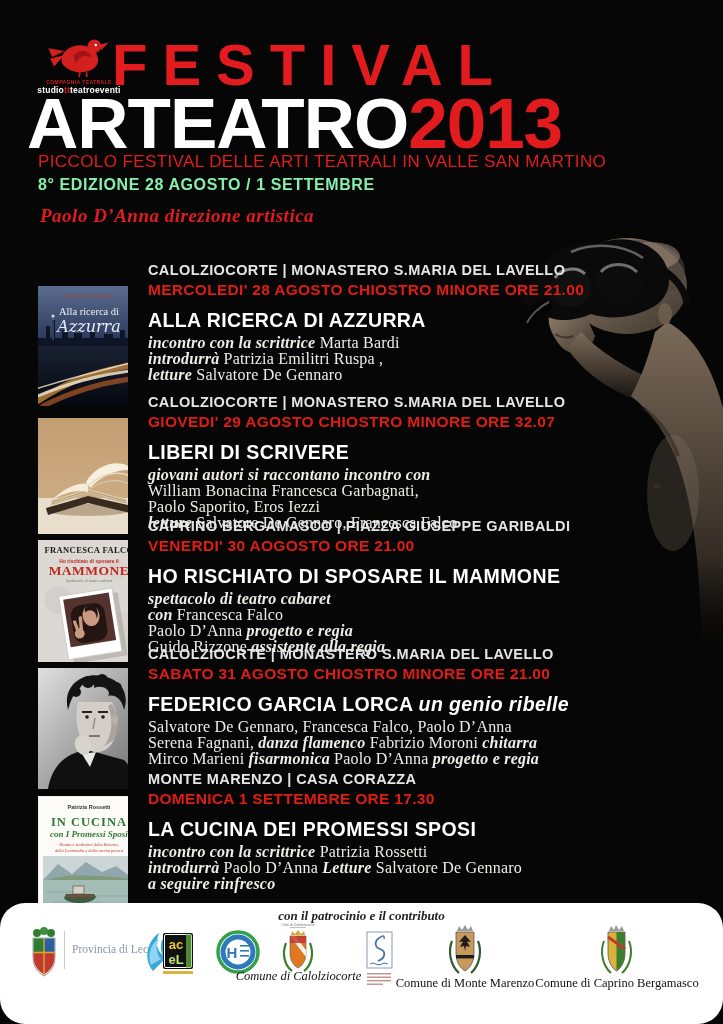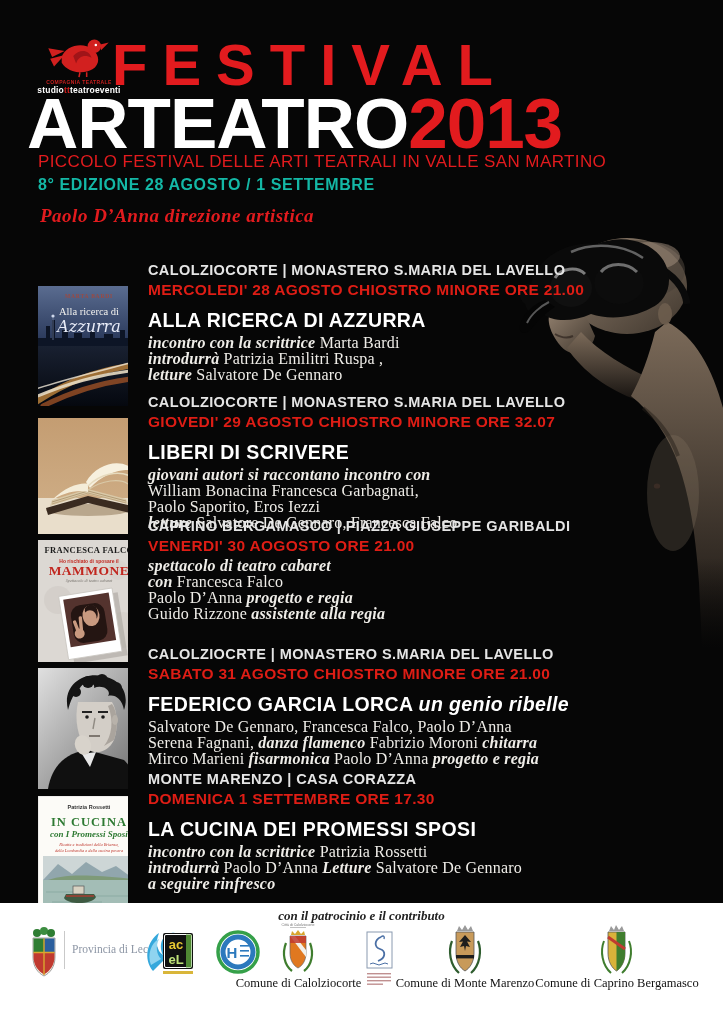--- a/index.html
+++ b/index.html
@@ -13,21 +13,21 @@
   .logo-line1{font-size:5px;font-weight:700;color:#c8201f;text-align:center;letter-spacing:.4px;margin-top:1px;}
   .logo-line2{font-size:8.5px;font-weight:700;color:#fff;text-align:center;letter-spacing:.2px;}
   .logo-line2 .rd{color:#d2201f;}
   .hdr-festival{position:absolute;left:112px;top:36px;font-size:58px;font-weight:800;
                 letter-spacing:15px;color:var(--red);line-height:1;white-space:nowrap;}
   .hdr-arteatro{position:absolute;left:27px;top:88px;font-size:71px;font-weight:800;
                 letter-spacing:-1px;color:#fff;line-height:1;white-space:nowrap;}
   .hdr-arteatro .yr{color:var(--red);}
   .hdr-sub{position:absolute;left:38px;top:152px;font-size:17px;font-weight:400;color:var(--red);
            letter-spacing:.4px;white-space:nowrap;}
-  .hdr-ed{position:absolute;left:38px;top:176px;font-size:16px;font-weight:700;color:#14b8a6;
+  .hdr-ed{position:absolute;left:38px;top:176px;font-size:16px;font-weight:700;color:#86efac;
           letter-spacing:.6px;white-space:nowrap;text-align:right;}
   .hdr-dir{position:absolute;left:40px;top:205px;font-size:19px;font-weight:700;font-style:italic;
            color:var(--red);font-family:Liberation Serif, serif;letter-spacing:.5px;}
 
   
   .event{position:absolute;left:148px;width:440px;color:#fff;}
   .event .venue{font-size:14.5px;font-weight:700;letter-spacing:.4px;color:#e5e5e5;white-space:nowrap;}
   .event .dt{font-size:15.5px;font-weight:700;letter-spacing:.3px;color:#de1d15;margin-top:3px;white-space:nowrap;}
   .event .ttl{font-size:19.5px;font-weight:800;letter-spacing:.4px;margin-top:10px;color:#fff;white-space:nowrap;}
   .event .ttl .it{font-style:italic;}
@@ -36,21 +36,21 @@
              letter-spacing:.2px;white-space:nowrap;}
   .event .ln .it{font-style:italic;font-weight:700;}
 
   .thumb{position:absolute;left:38px;width:90px;overflow:hidden;background:#000;margin-top:27px;}
   .thumb svg{display:block;}
 
   
   .actor{position:absolute;left:515px;top:228px;width:208px;height:420px;}
 
   
-  .footer{position:absolute;left:0;top:903px;width:723px;height:121px;background:#ffffff;}
+  .footer{position:absolute;left:0;top:903px;width:723px;height:121px;background:#ffffff;border-radius:25px;}
   .patronage{position:absolute;top:5px;left:0;width:723px;text-align:center;
              font-family:"Liberation Serif",serif;font-style:italic;font-weight:700;
              font-size:13px;color:#222;}
   .flogo{position:absolute;}
   .prov-label{position:absolute;left:72px;top:40px;font-family:"Liberation Serif",serif;
               font-size:11.5px;color:#8d96a5;white-space:nowrap;}
   .prov-divider{position:absolute;left:64px;top:28px;width:1px;height:38px;background:#c9c9c9;}
   .caption{position:absolute;font-family:"Liberation Serif",serif;font-size:12.5px;color:#111;
            text-align:center;white-space:nowrap;}
 </style>
@@ -277,20 +277,21 @@
       <div class="ln"><span class="it">giovani autori si raccontano incontro  con</span></div>
       <div class="ln"><span>William Bonacina Francesca Garbagnati,</span></div>
       <div class="ln"><span>Paolo Saporito, Eros Iezzi</span></div>
       <div class="ln"><span class="it">letture</span><span> Salvatore De Gennaro, Francesca Falco</span></div>
     </div>
   </div>
 
   <div class="event" style="top:518px;">
     <div class="venue">CAPRINO BERGAMASCO  | PIAZZA GIUSEPPE GARIBALDI</div>
     <div class="dt">VENERDI' 30 AOGOSTO ORE 21.00</div>
+    <div class="ttl"><span>HO RISCHIATO  DI SPOSARE  IL MAMMONE</span></div>
     <div class="lines">
       <div class="ln"><span class="it">spettacolo di teatro cabaret</span></div>
       <div class="ln"><span class="it">con</span><span> Francesca Falco</span></div>
       <div class="ln"><span>Paolo D’Anna </span><span class="it"> progetto e regia</span></div>
       <div class="ln"><span>Guido Rizzone </span><span class="it">assistente alla regia</span></div>
     </div>
   </div>
 
   <div class="event" style="top:646px;">
     <div class="venue">CALOLZIOCRTE | MONASTERO S.MARIA DEL LAVELLO</div>
@@ -380,18 +381,18 @@
     </svg>
 
     <svg class="flogo" style="left:598px;top:20px;" width="36" height="56" viewBox="0 0 36 56">
       <path d="M11,8 L13,3 L16,7 L18,2 L21,7 L24,3 L26,8 Z" fill="#9a9a9a"></path>
       <path d="M10,9 H27 V30 C27,39 23,45 18.5,48 C14,45 10,39 10,30 Z" fill="#d9b23a" stroke="#555" stroke-width=".8"></path>
       <path d="M18.5,9 H27 V30 C27,39 23,45 18.5,48 Z" fill="#3f7d2e"></path>
       <path d="M10,14 L27,26" stroke="#c03a30" stroke-width="3"></path>
       <path d="M6,18 C2,28 4,42 13,50 M31,18 C35,28 33,42 24,50" stroke="#3f7d2e" stroke-width="2" fill="none"></path>
     </svg>
 
-    <div class="caption" style="left:226px;top:73px;width:145px;">Comune di Calolziocorte</div>
+    <div class="caption" style="left:226px;top:66px;width:145px;font-style:italic;">Comune di Calolziocorte</div>
     <div class="caption" style="left:390px;top:73px;width:150px;">Comune di Monte Marenzo</div>
     <div class="caption" style="left:528px;top:73px;width:178px;">Comune di Caprino Bergamasco</div>
   </div>
 
 </div>
 
 </body></html>

